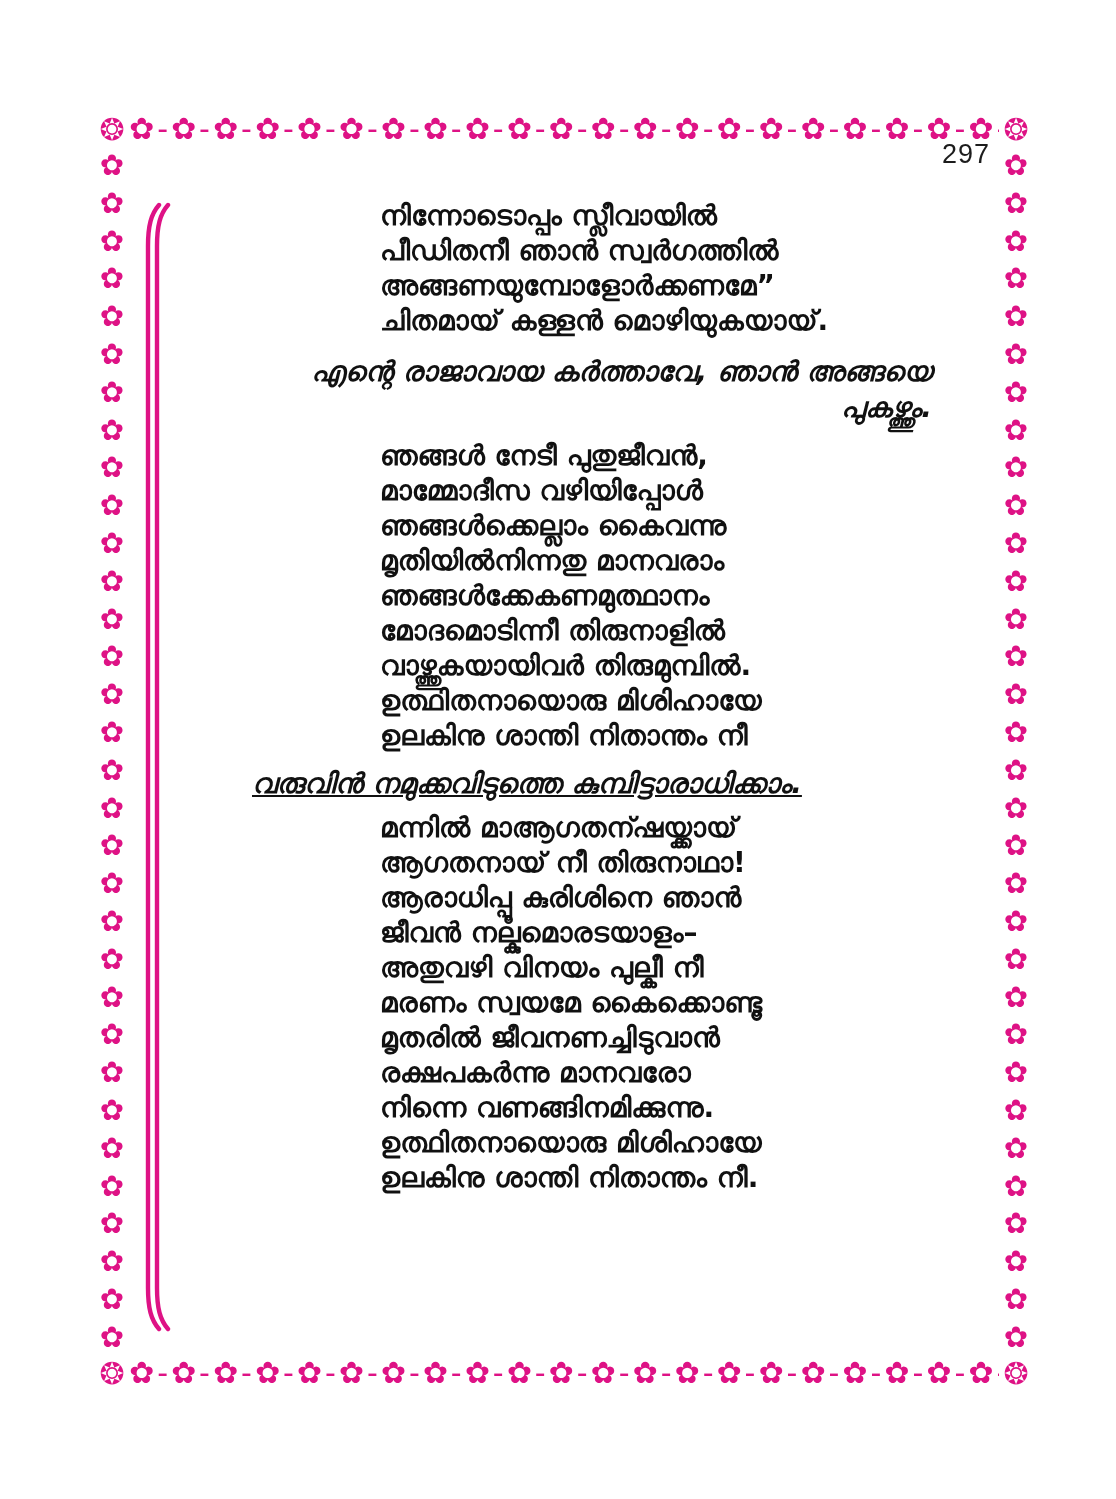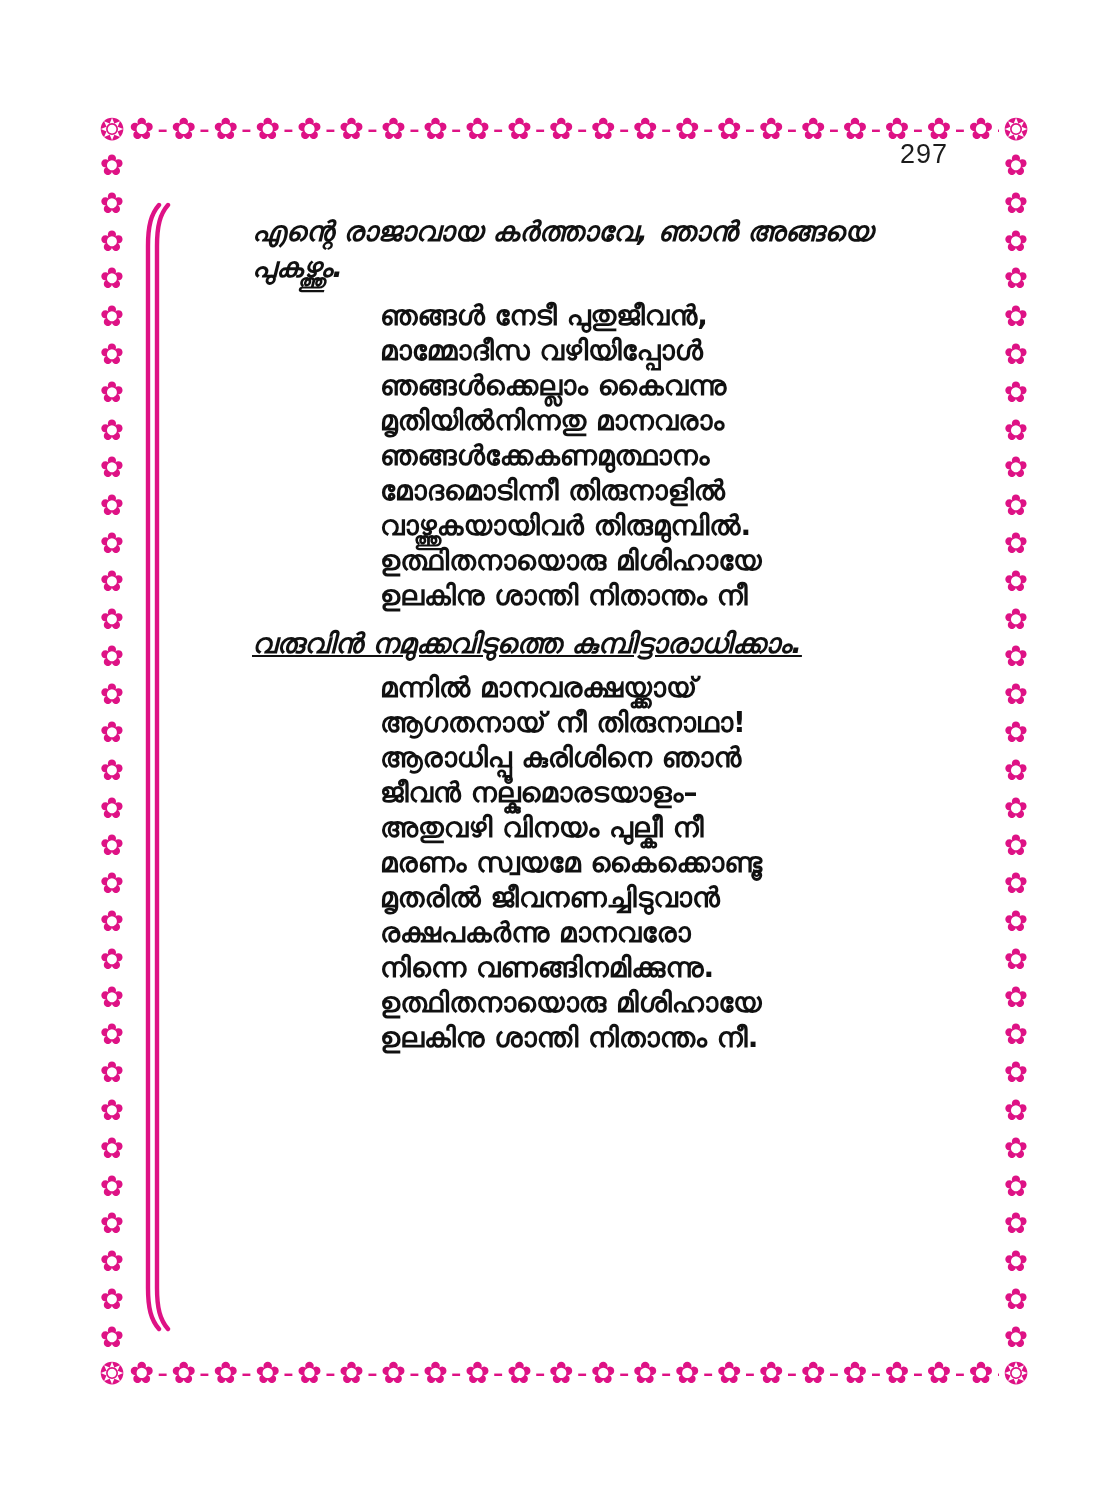--- a/index.html
+++ b/index.html
@@ -43,20 +43,21 @@
     font-size:29px;line-height:37.8px;
     text-align:center;
     word-break:break-all;overflow:hidden;
     user-select:none;
   }
   .border-v.left{left:95px;}
   .border-v.right{left:999px;}
   
   .page-number{
     position:absolute;left:900px;top:138px;width:90px;
+    text-align:right;
     font-family:"Liberation Sans", sans-serif;
     font-size:27px;line-height:32px;
     color:#1c1c1c;
     letter-spacing:1px;
   }
   
   .verse-bracket{
     position:absolute;left:144px;top:202px;
   }
   .verse-bracket path{
@@ -71,21 +72,21 @@
     padding-left:128px;
     font-size:28px;font-weight:bold;
     line-height:35px;
     white-space:nowrap;
   }
   .refrain{
     font-size:28px;font-weight:bold;font-style:italic;
     line-height:36px;
     max-width:680px;
   }
-  .refrain.first{margin-top:16px;margin-bottom:12px;}
+  .refrain.first{margin-top:16px;margin-bottom:12px;text-align:right;}
   .refrain.second{margin-top:13px;margin-bottom:8px;text-decoration:underline;}
 </style>
 </head>
 <body>
 
 <div class="page">
 
   <span class="corner tl">❂</span>
   <span class="corner tr">❂</span>
   <span class="corner bl">❂</span>
@@ -98,39 +99,45 @@
 
   <div class="page-number">297</div>
 
   <svg class="verse-bracket" width="34" height="1130" viewBox="0 0 34 1130" aria-hidden="true">
     <path d="M15 3 C7 12, 4 24, 4 44 L4 1086 C4 1106, 7 1118, 15 1127"></path>
     <path d="M24 3 C16 12, 13 24, 13 44 L13 1086 C13 1106, 16 1118, 24 1127"></path>
   </svg>
 
   <div class="content">
 
+    <div class="stanza">
+      <div class="verse-line">നിന്നോടൊപ്പം സ്ലീവായിൽ</div>
+      <div class="verse-line">പീഡിതനീ ഞാൻ സ്വർഗത്തിൽ</div>
+      <div class="verse-line">അങ്ങണയുമ്പോളോർക്കണമേ”</div>
+      <div class="verse-line">ചിതമായ് കള്ളൻ മൊഴിയുകയായ്.</div>
+    </div>
 
     <div class="refrain first">എന്റെ രാജാവായ കർത്താവേ, ഞാൻ അങ്ങയെ പുകഴ്ത്തും.</div>
 
     <div class="stanza">
       <div class="verse-line">ഞങ്ങൾ നേടീ പുതുജീവൻ,</div>
       <div class="verse-line">മാമ്മോദീസ വഴിയിപ്പോൾ</div>
       <div class="verse-line">ഞങ്ങൾക്കെല്ലാം കൈവന്നു</div>
       <div class="verse-line">മൃതിയിൽനിന്നതു മാനവരാം</div>
       <div class="verse-line">ഞങ്ങൾക്കേകണമുത്ഥാനം</div>
       <div class="verse-line">മോദമൊടിന്നീ തിരുനാളിൽ</div>
       <div class="verse-line">വാഴ്ത്തുകയായിവർ തിരുമുമ്പിൽ.</div>
       <div class="verse-line">ഉത്ഥിതനായൊരു മിശിഹായേ</div>
       <div class="verse-line">ഉലകിനു ശാന്തി നിതാന്തം നീ</div>
     </div>
 
     <div class="refrain second">വരുവിൻ നമുക്കവിടുത്തെ കുമ്പിട്ടാരാധിക്കാം.</div>
 
     <div class="stanza">
-      <div class="verse-line">മന്നിൽ മാനവരക്ഷയ്ക്കായ്</div>
+      <div class="verse-line">മന്നിൽ മാആഗതന്ഷയ്ക്കായ്</div>
       <div class="verse-line">ആഗതനായ് നീ തിരുനാഥാ!</div>
       <div class="verse-line">ആരാധിപ്പൂ കുരിശിനെ ഞാൻ</div>
       <div class="verse-line">ജീവൻ നല്കുമൊരടയാളം–</div>
       <div class="verse-line">അതുവഴി വിനയം പുല്കീ നീ</div>
       <div class="verse-line">മരണം സ്വയമേ കൈക്കൊണ്ടൂ</div>
       <div class="verse-line">മൃതരിൽ ജീവനണച്ചിടുവാൻ</div>
       <div class="verse-line">രക്ഷപകർന്നു മാനവരോ</div>
       <div class="verse-line">നിന്നെ വണങ്ങിനമിക്കുന്നു.</div>
       <div class="verse-line">ഉത്ഥിതനായൊരു മിശിഹായേ</div>
       <div class="verse-line">ഉലകിനു ശാന്തി നിതാന്തം നീ.</div>

